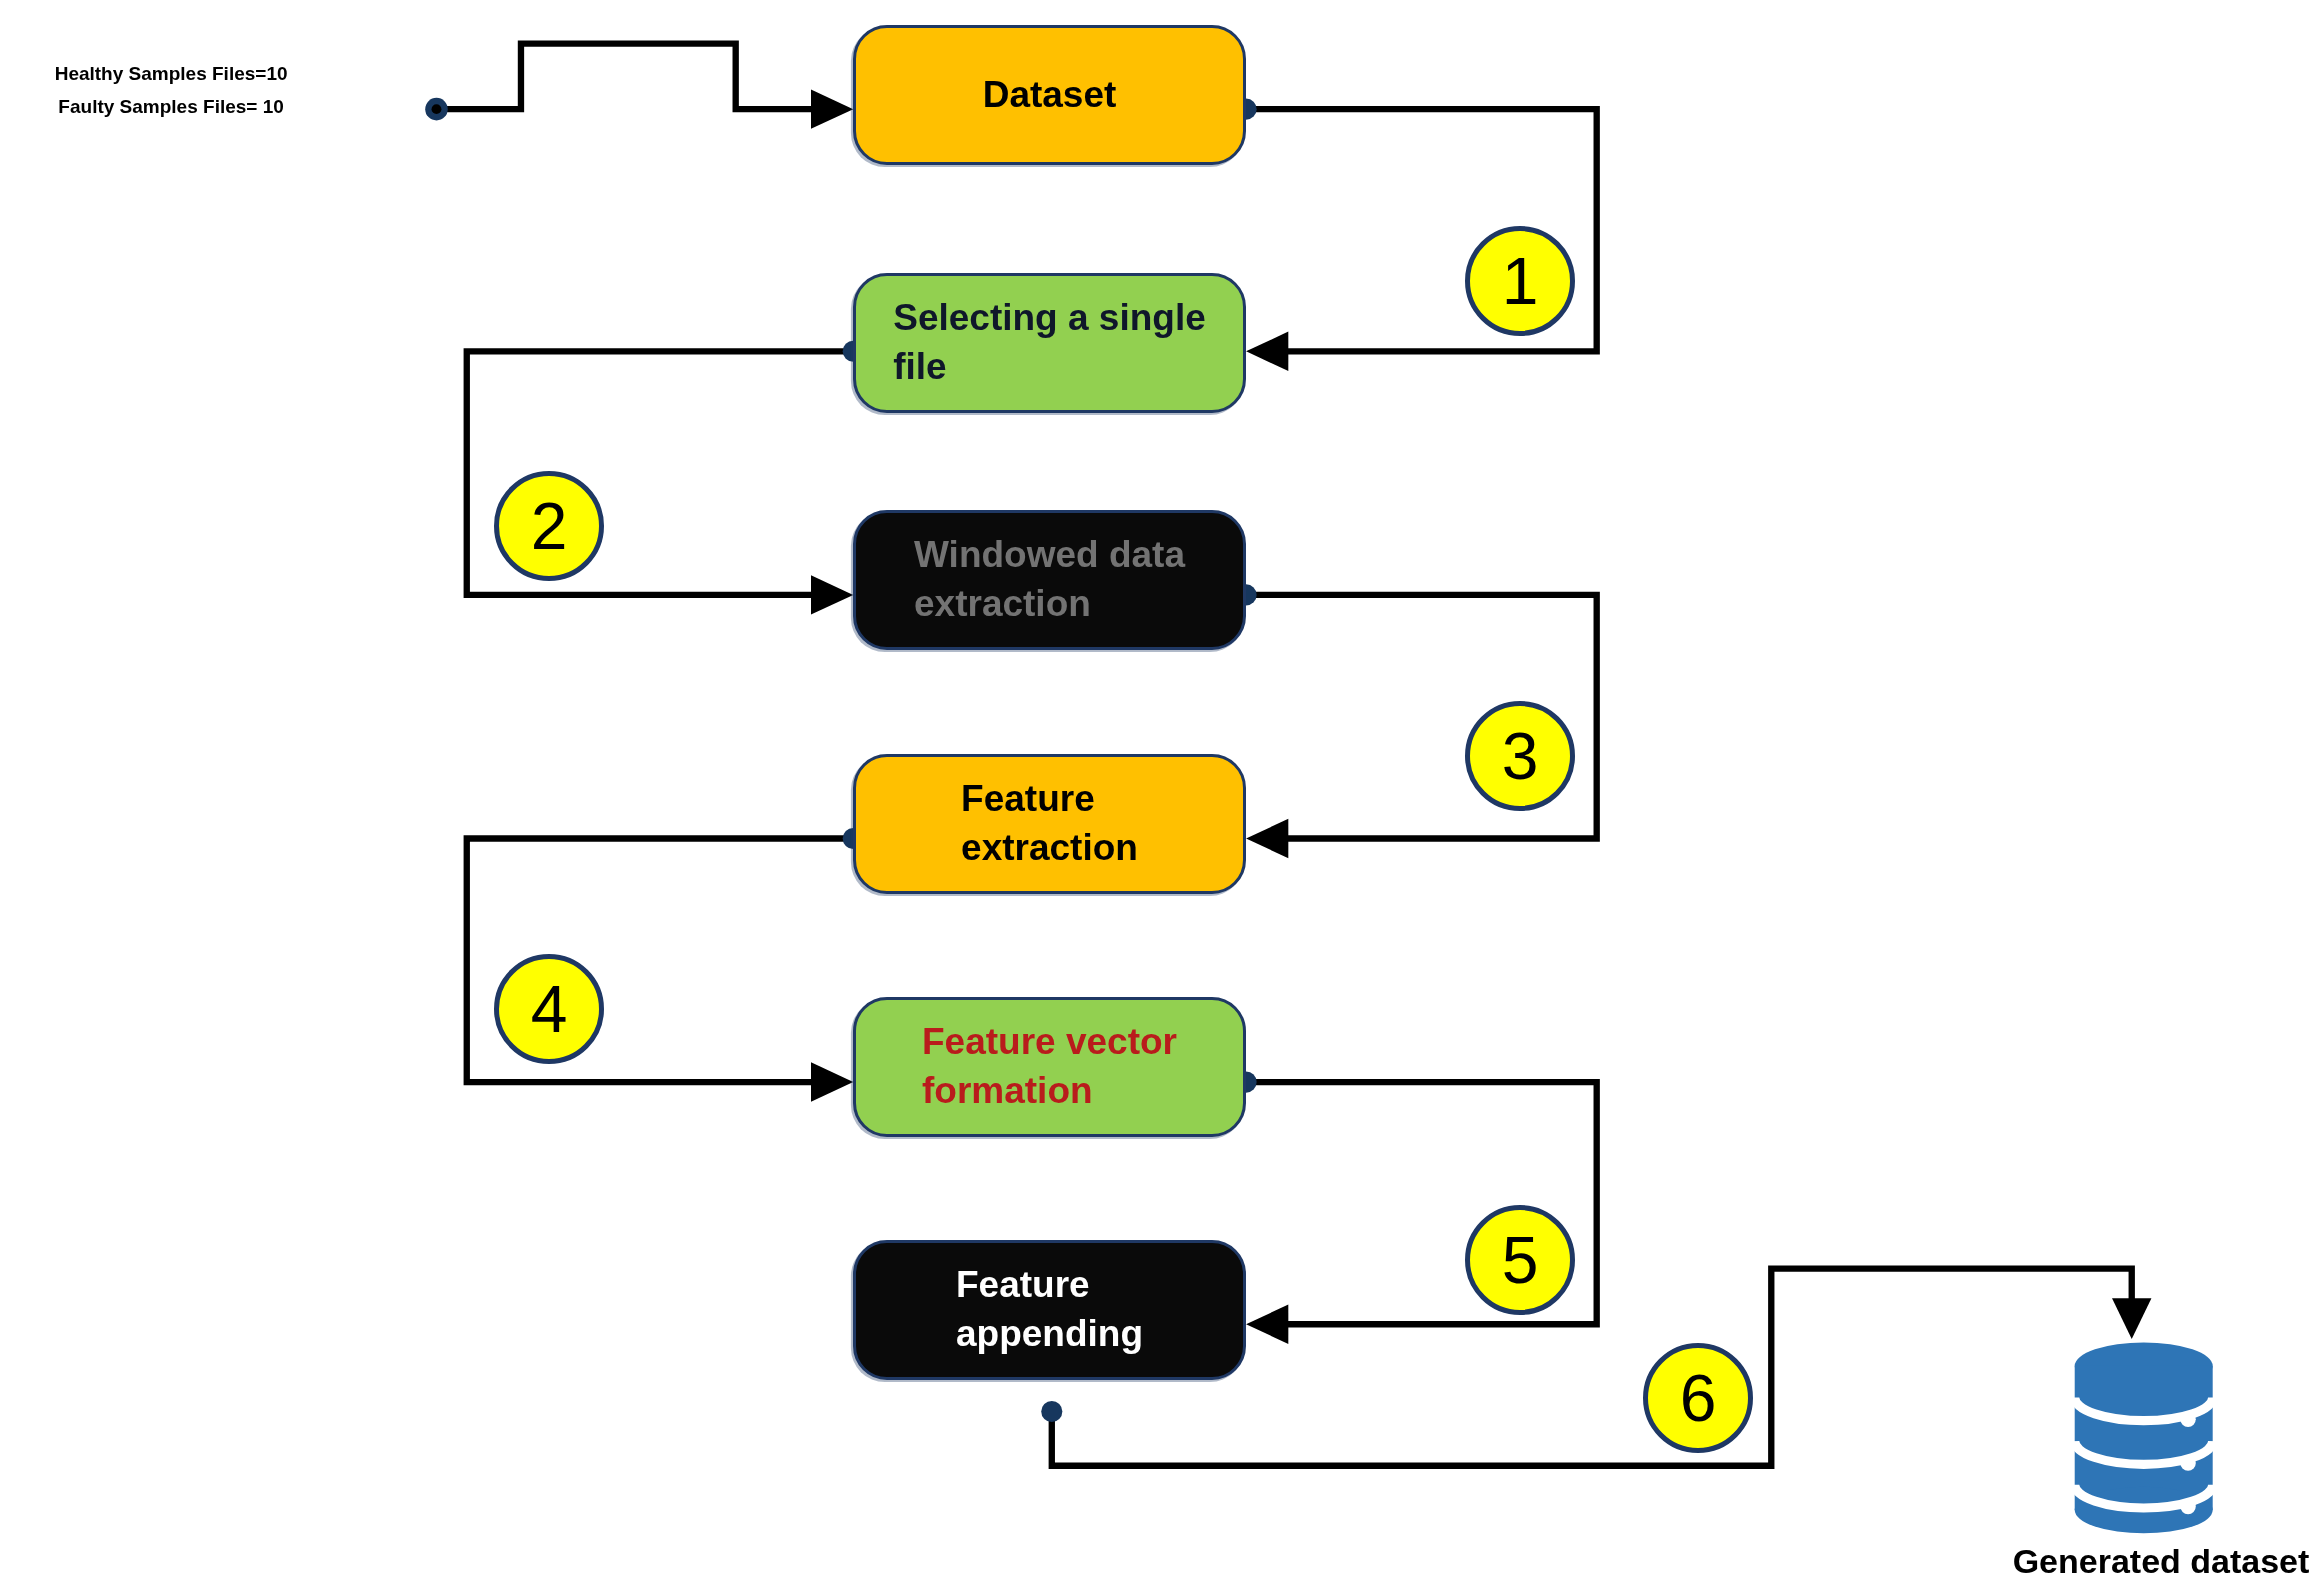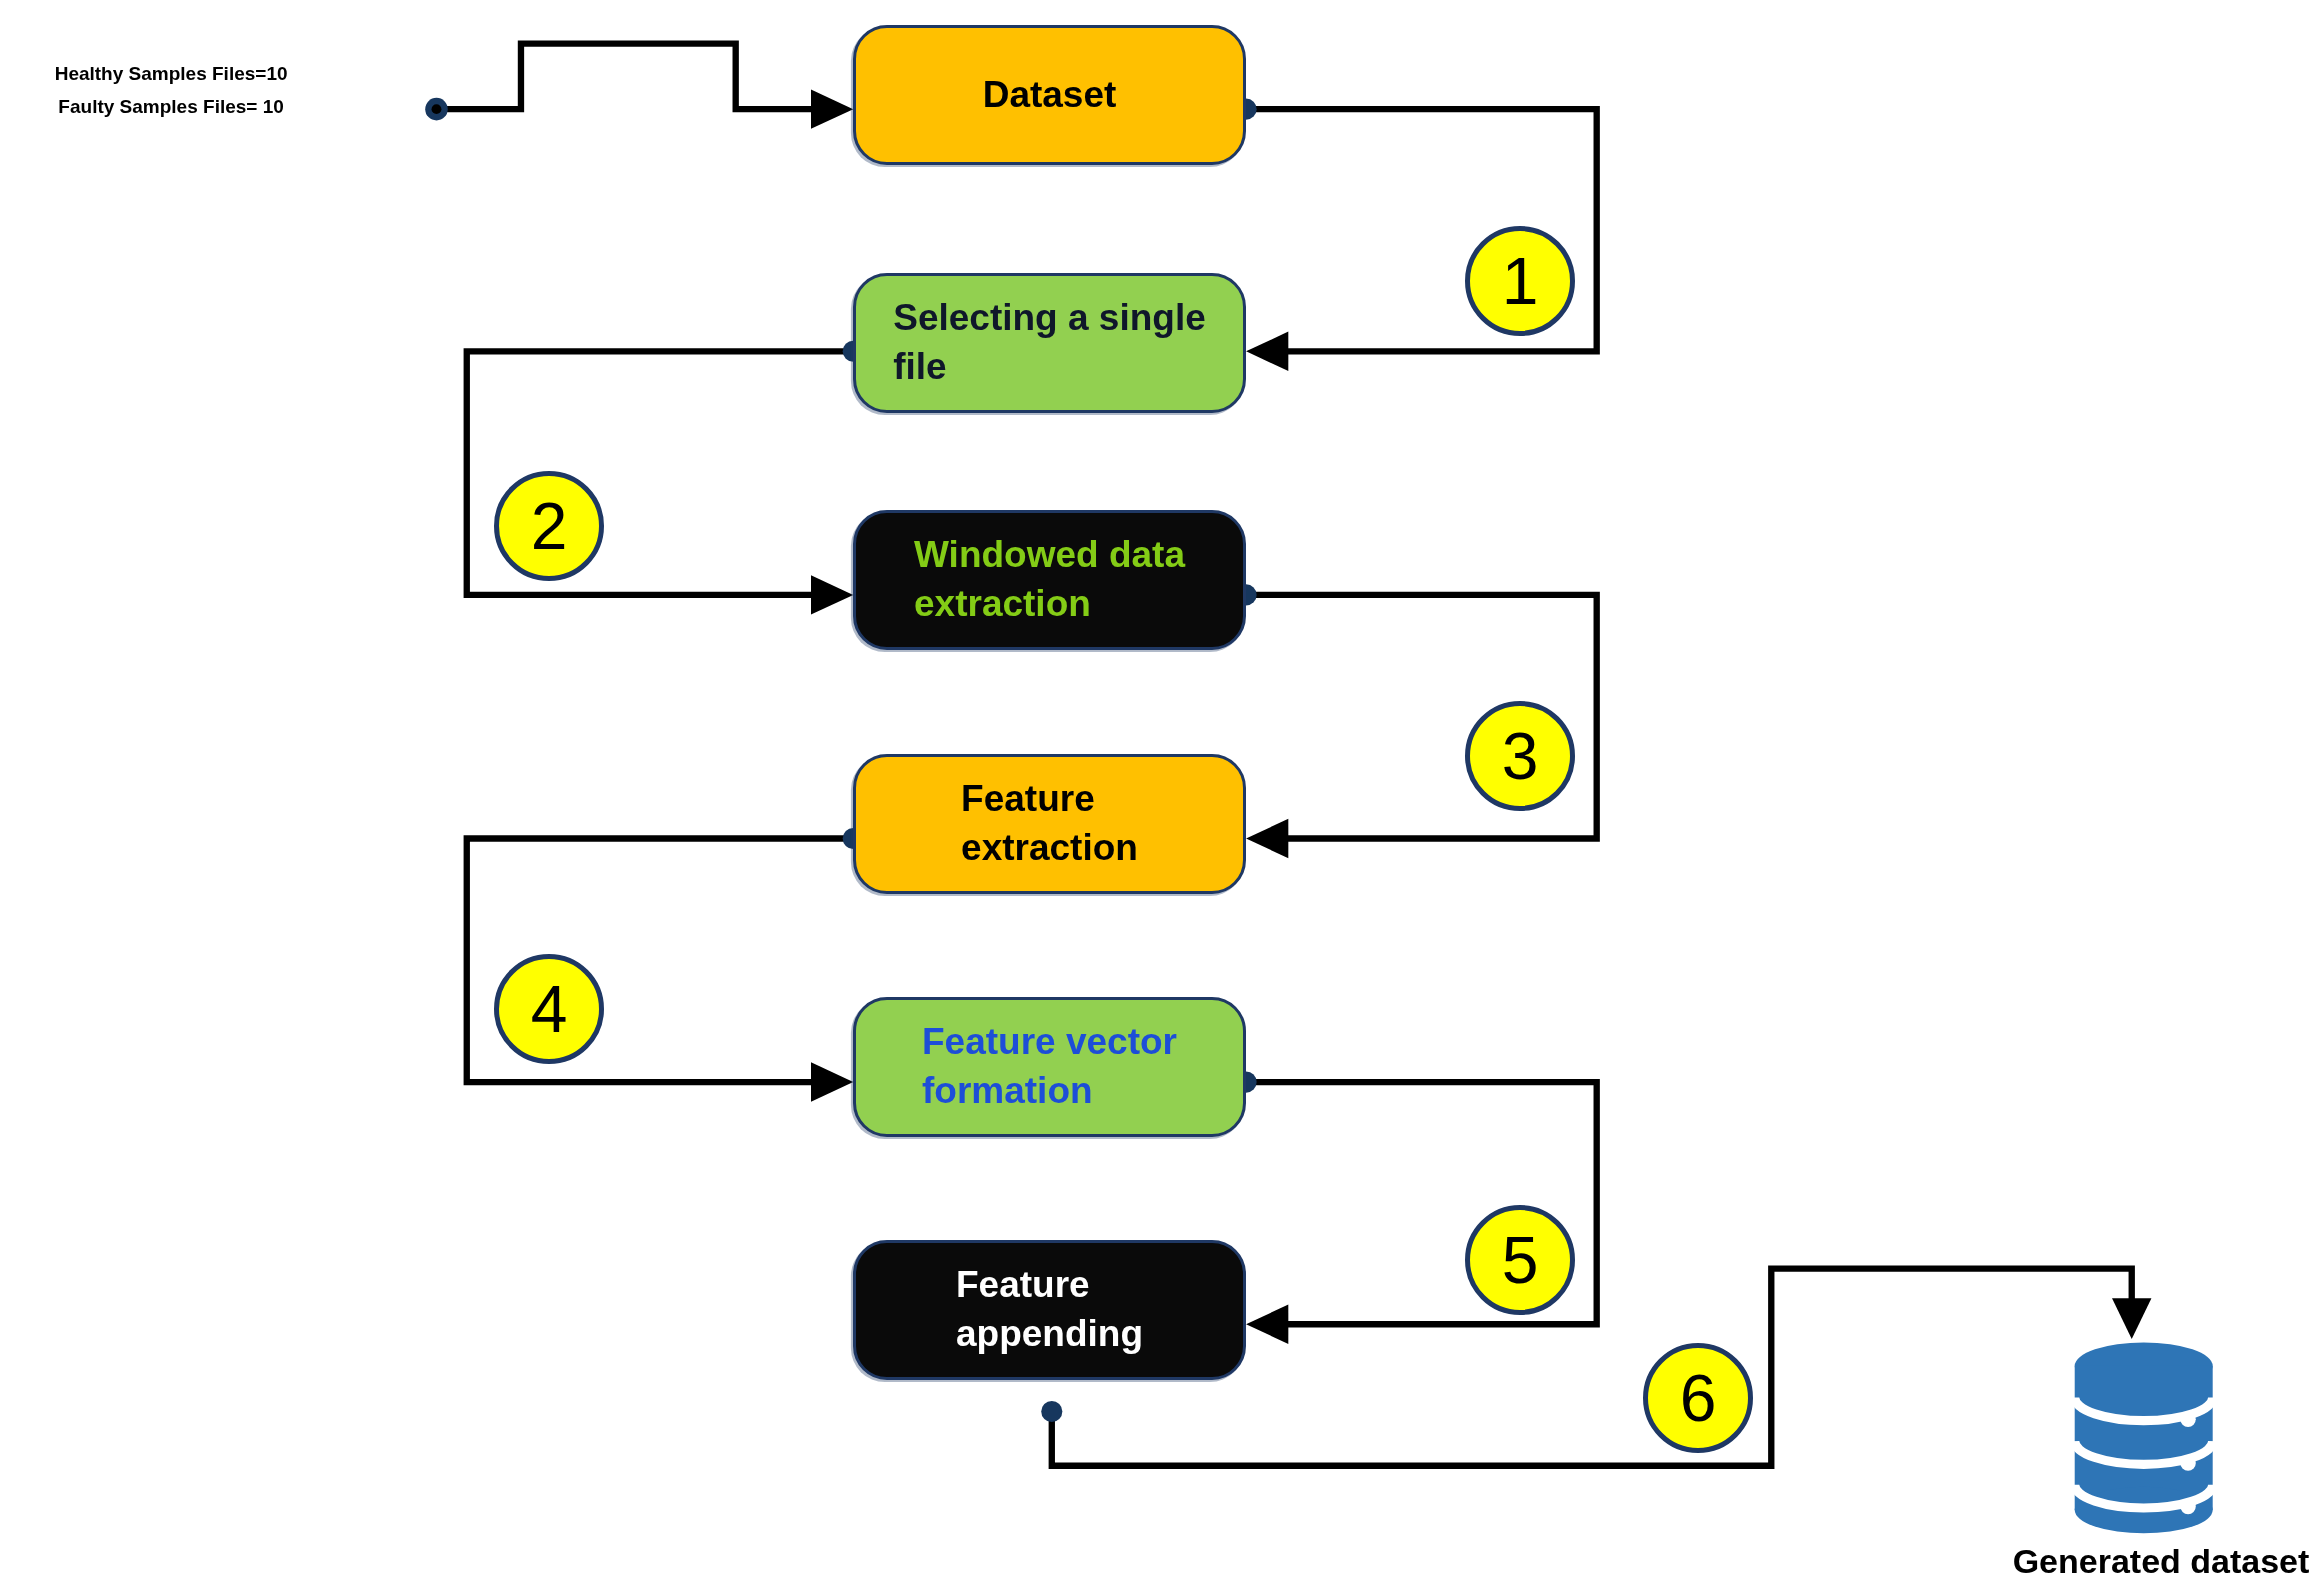--- a/index.html
+++ b/index.html
@@ -127,27 +127,27 @@
   <div id="input-label" class="side-label">Healthy Samples Files=10
 Faulty Samples Files= 10</div>
 
   <div id="output-label" class="side-label">Generated dataset</div>
 
   <div class="node" style="top: 25px; background-color: rgb(255, 192, 0); color: rgb(0, 0, 0);">Dataset</div>
 
   <div class="node" style="top: 273px; background-color: rgb(146, 208, 80); color: #0f172a;">Selecting a single
 file</div>
 
-  <div class="node" style="top: 510px; background-color: rgb(10, 10, 10); color: #84cc16;">Windowed data
+  <div class="node" style="top: 510px; background-color: rgb(10, 10, 10); color: #737373;">Windowed data
 extraction</div>
 
   <div class="node" style="top: 754px; background-color: rgb(255, 192, 0); color: rgb(0, 0, 0);">Feature
 extraction</div>
 
-  <div class="node" style="top: 997px; background-color: rgb(146, 208, 80); color: #1d4ed8;">Feature vector
+  <div class="node" style="top: 997px; background-color: rgb(146, 208, 80); color: #b91c1c;">Feature vector
 formation</div>
 
   <div class="node" style="top: 1240px; background-color: rgb(10, 10, 10); color: rgb(255, 255, 255);">Feature
 appending</div>
 
   <div class="badge" style="left:1465px; top:226px">1</div>
 
   <div class="badge" style="left:494px; top:471px">2</div>
 
   <div class="badge" style="left:1465px; top:701px">3</div>

